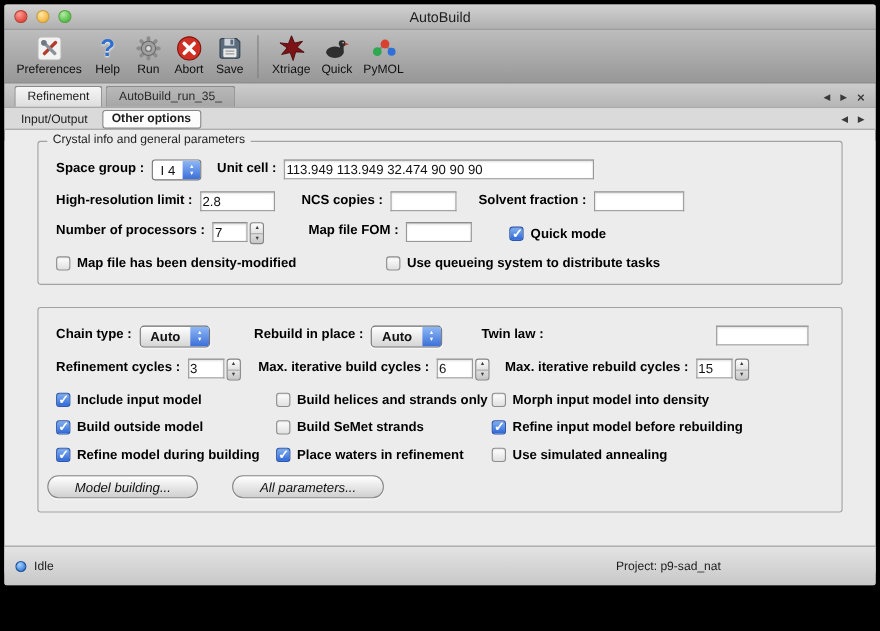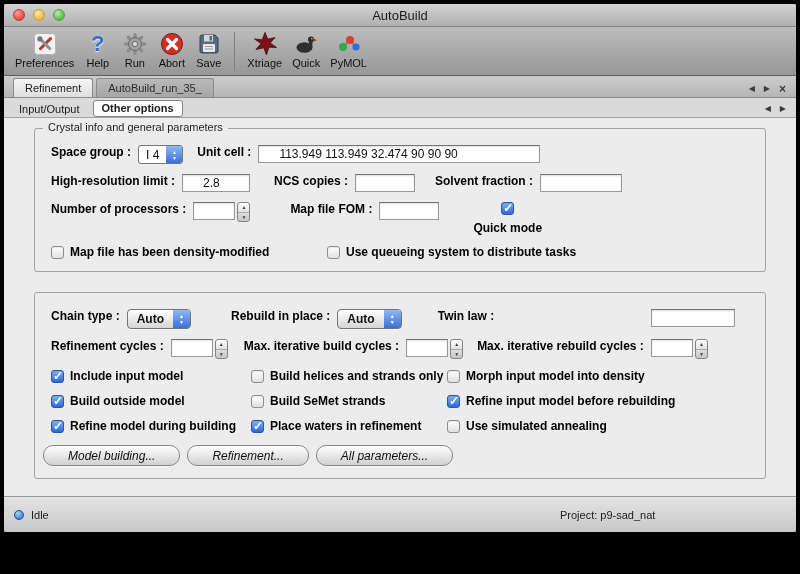--- a/index.html
+++ b/index.html
@@ -48,25 +48,25 @@
 
   
   .content { height:393px; background:#ececec; }
 
   .groupbox { border:1px solid #a2a2a2; border-radius:3px; margin:10px 30px 0 30px; position:relative;
               padding:16px 16px 10px 16px; }
   .groupbox-title { position:absolute; top:-8px; left:8px; background:#ececec; padding:0 5px;
                     font-size:11px; color:#1e1e1e; }
 
   .frow { display:flex; margin-bottom:10px; font-size:12px; }
-  .frow:last-child { margin-bottom:2px; }
+  .frow:last-child { margin-bottom:2px;gap:24px; }
   .flabel { font-weight:bold; color:#000; margin-right:7px; white-space:nowrap; }
 
   .tinput { height:18px; border:1px solid #989898; border-top-color:#747474; background:#fff;
-            font-size:12px; font-family:inherit; padding:1px 20px; color:#111;
+            font-size:12px; font-family:inherit; padding:1px 1px; color:#111;
             box-shadow:inset 0 1px 2px rgba(0,0,0,.14); }
   .w-res{width:68px;} .w-ncs{width:60px;} .w-solv{width:82px;} .w-proc{width:32px;}
   .w-fom{width:60px;} .w-cell{width:282px;} .w-twin{width:84px;} .w-cyc{width:33px;}
 
   .stepper { display:inline-flex; flex-direction:column; width:13px; height:20px; margin-left:2px;
              border:1px solid #848484; border-radius:3px; overflow:hidden;
              background:linear-gradient(#fdfdfd,#c6c6c6); }
   .stepper span { flex:1; font-size:5px; line-height:9px; text-align:center; color:#3c3c3c; }
   .stepper span:first-child { border-bottom:1px solid #a8a8a8; }
 
@@ -92,21 +92,21 @@
   .box.on { background:linear-gradient(#84b3f0,#2d66d9); border-color:#2a56ae; }
   .box.on::after { content:"✓"; position:absolute; left:1px; top:-2px; color:#fff; font-size:12px; font-weight:bold; }
 
   .checkgrid { display:grid; grid-template-columns:200px 196px auto; row-gap:11px; margin-bottom:12px; font-size:12px; }
 
   .pbutton { height:21px; padding:0 24px; border:1px solid #878787; border-radius:10px;
              background:linear-gradient(#ffffff,#d0d0d0); font-size:12px; color:#101010;
              display:inline-flex; align-items:center; margin-right:7px;
              box-shadow:0 1px 1px rgba(255,255,255,.7);font-style:italic; }
 
-  .sp-40{margin-left:40px;} .sp-36{margin-left:36px;} .sp-34{margin-left:34px;flex-direction:column;}
+  .sp-40{margin-left:40px;} .sp-36{margin-left:36px;} .sp-34{margin-left:34px;}
   .sp-24{margin-left:24px;} .sp-20{margin-left:20px;} .sp-16{margin-left:16px;} .sp-14{margin-left:14px;}
   .first-col-280{width:276px; display:inline-flex;}
   .push-right{margin-left:auto; margin-right:14px;}
 
   
   .statusbar { position:absolute; bottom:0; left:0; right:0; height:36px;
                background:linear-gradient(#e3e3e3,#c8c8c8); border-top:1px solid #989898;
                display:flex; align-items:center; font-size:11px; color:#1c1c1c; padding:0 10px; }
   .status-dot { width:10px; height:10px; border-radius:50%; margin-right:7px;
                 background:radial-gradient(circle at 35% 30%, #a2d4ff, #1f66cc); border:1px solid #1a4f9e; }
@@ -373,21 +373,20 @@
           <span>Place waters in refinement</span>
         </label>
         <label class="check">
           <span class="box"></span>
           <span>Use simulated annealing</span>
         </label>
       </div>
 
       <div class="frow" style="margin-left:-8px;">
         <span class="pbutton">Model building...</span>
-        <span class="pbutton">Refinement...</span>
         <span class="pbutton">All parameters...</span>
       </div>
     </div>
 
   </div>
 
   <div class="statusbar">
     <span class="status-dot"></span>
     <span class="status-text">Idle</span>
     <span class="project">Project: p9-sad_nat</span>

